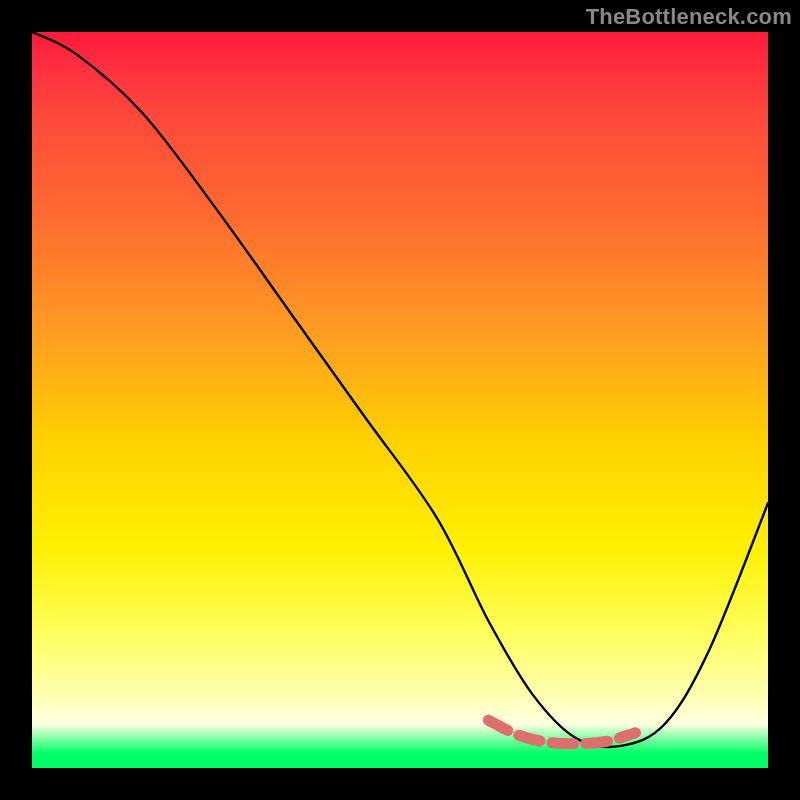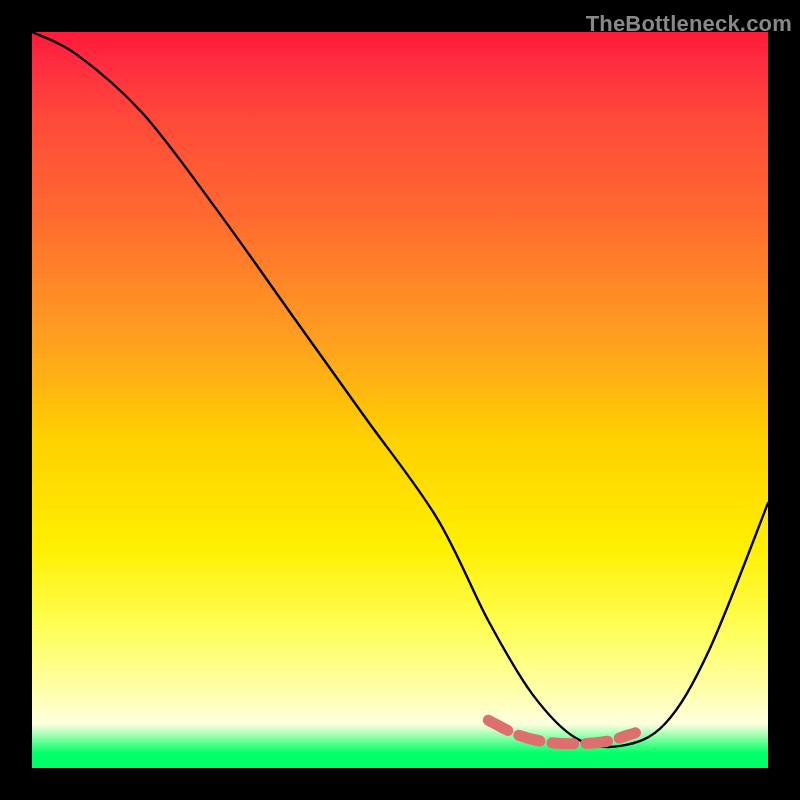--- a/index.html
+++ b/index.html
@@ -35,21 +35,21 @@
       #fff000 70%,
       #ffff60 82%,
       #ffffb0 90%,
       #ffffe0 94%,
       #00ff66 98%,
       #00ff66 100%
     );
   }
   .watermark {
     position: absolute;
-    top: 11px;
+    top: 4px;
     right: 8px;
     font-family: Arial, Helvetica, sans-serif;
     font-size: 22px;
     font-weight: 600;
     color: #888;
     letter-spacing: 0.2px;
   }
   svg.plot {
     position: absolute;
     left: 32px;

